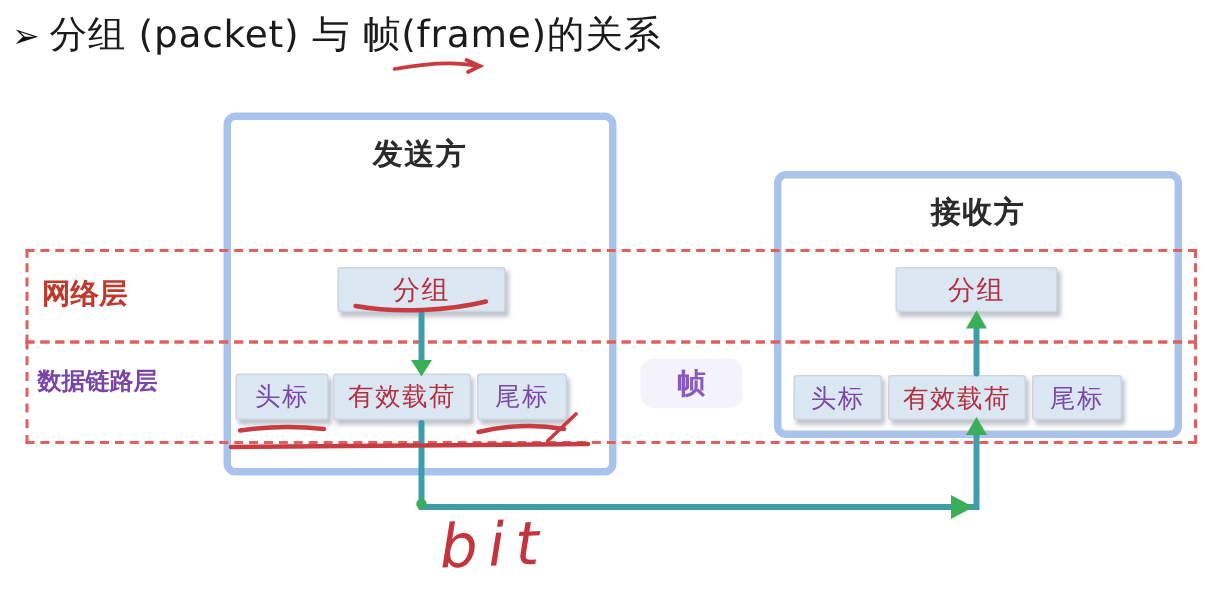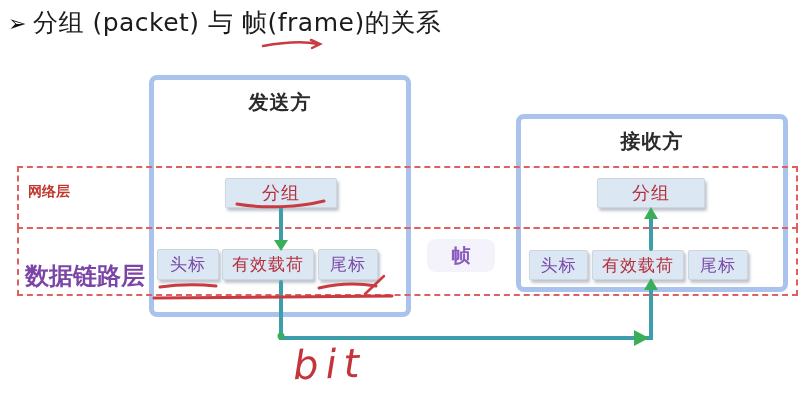--- a/index.html
+++ b/index.html
@@ -21,22 +21,22 @@
     font-size:20px;font-weight:bold;color:#2b2b2b;letter-spacing:1px;
   }
   .sender-box{left:149px;top:75px;width:262px;height:242px;}
   .receiver-box{left:516px;top:75px;width:272px;height:178px;margin-top:39px;}
   .layer-row{
     position:absolute;border:2px dashed #e0605f;box-sizing:border-box;background:transparent;
   }
   .row-network{left:17px;top:166px;width:781px;height:63px;}
   .row-datalink{left:17px;top:227px;width:781px;height:69px;}
   .layer-label{position:absolute;font-weight:bold;white-space:nowrap;}
-  .label-network{left:28px;top:183px;font-size:14px;color:#c0392f;}
-  .label-datalink{left:25px;top:260px;font-size:24px;color:#7b45a8;}
+  .label-network{left:28px;top:183px;font-size:19px;color:#c0392f;}
+  .label-datalink{left:25px;top:244px;font-size:16px;color:#7b45a8;}
   .chip{
     position:absolute;background:#dbe8f4;border:1px solid #cdd5dd;border-radius:2px;
     box-shadow:2px 3px 3px rgba(140,150,165,0.55);box-sizing:border-box;
     display:flex;align-items:center;justify-content:center;
     font-weight:normal;letter-spacing:1px;
   }
   .chip.red{color:#b5303f;}
   .chip.purple{color:#7a48a8;}
   .sender-packet{left:225px;top:178px;width:112px;height:30px;font-size:18px;}
   .receiver-packet{left:597px;top:178px;width:108px;height:30px;font-size:18px;}

